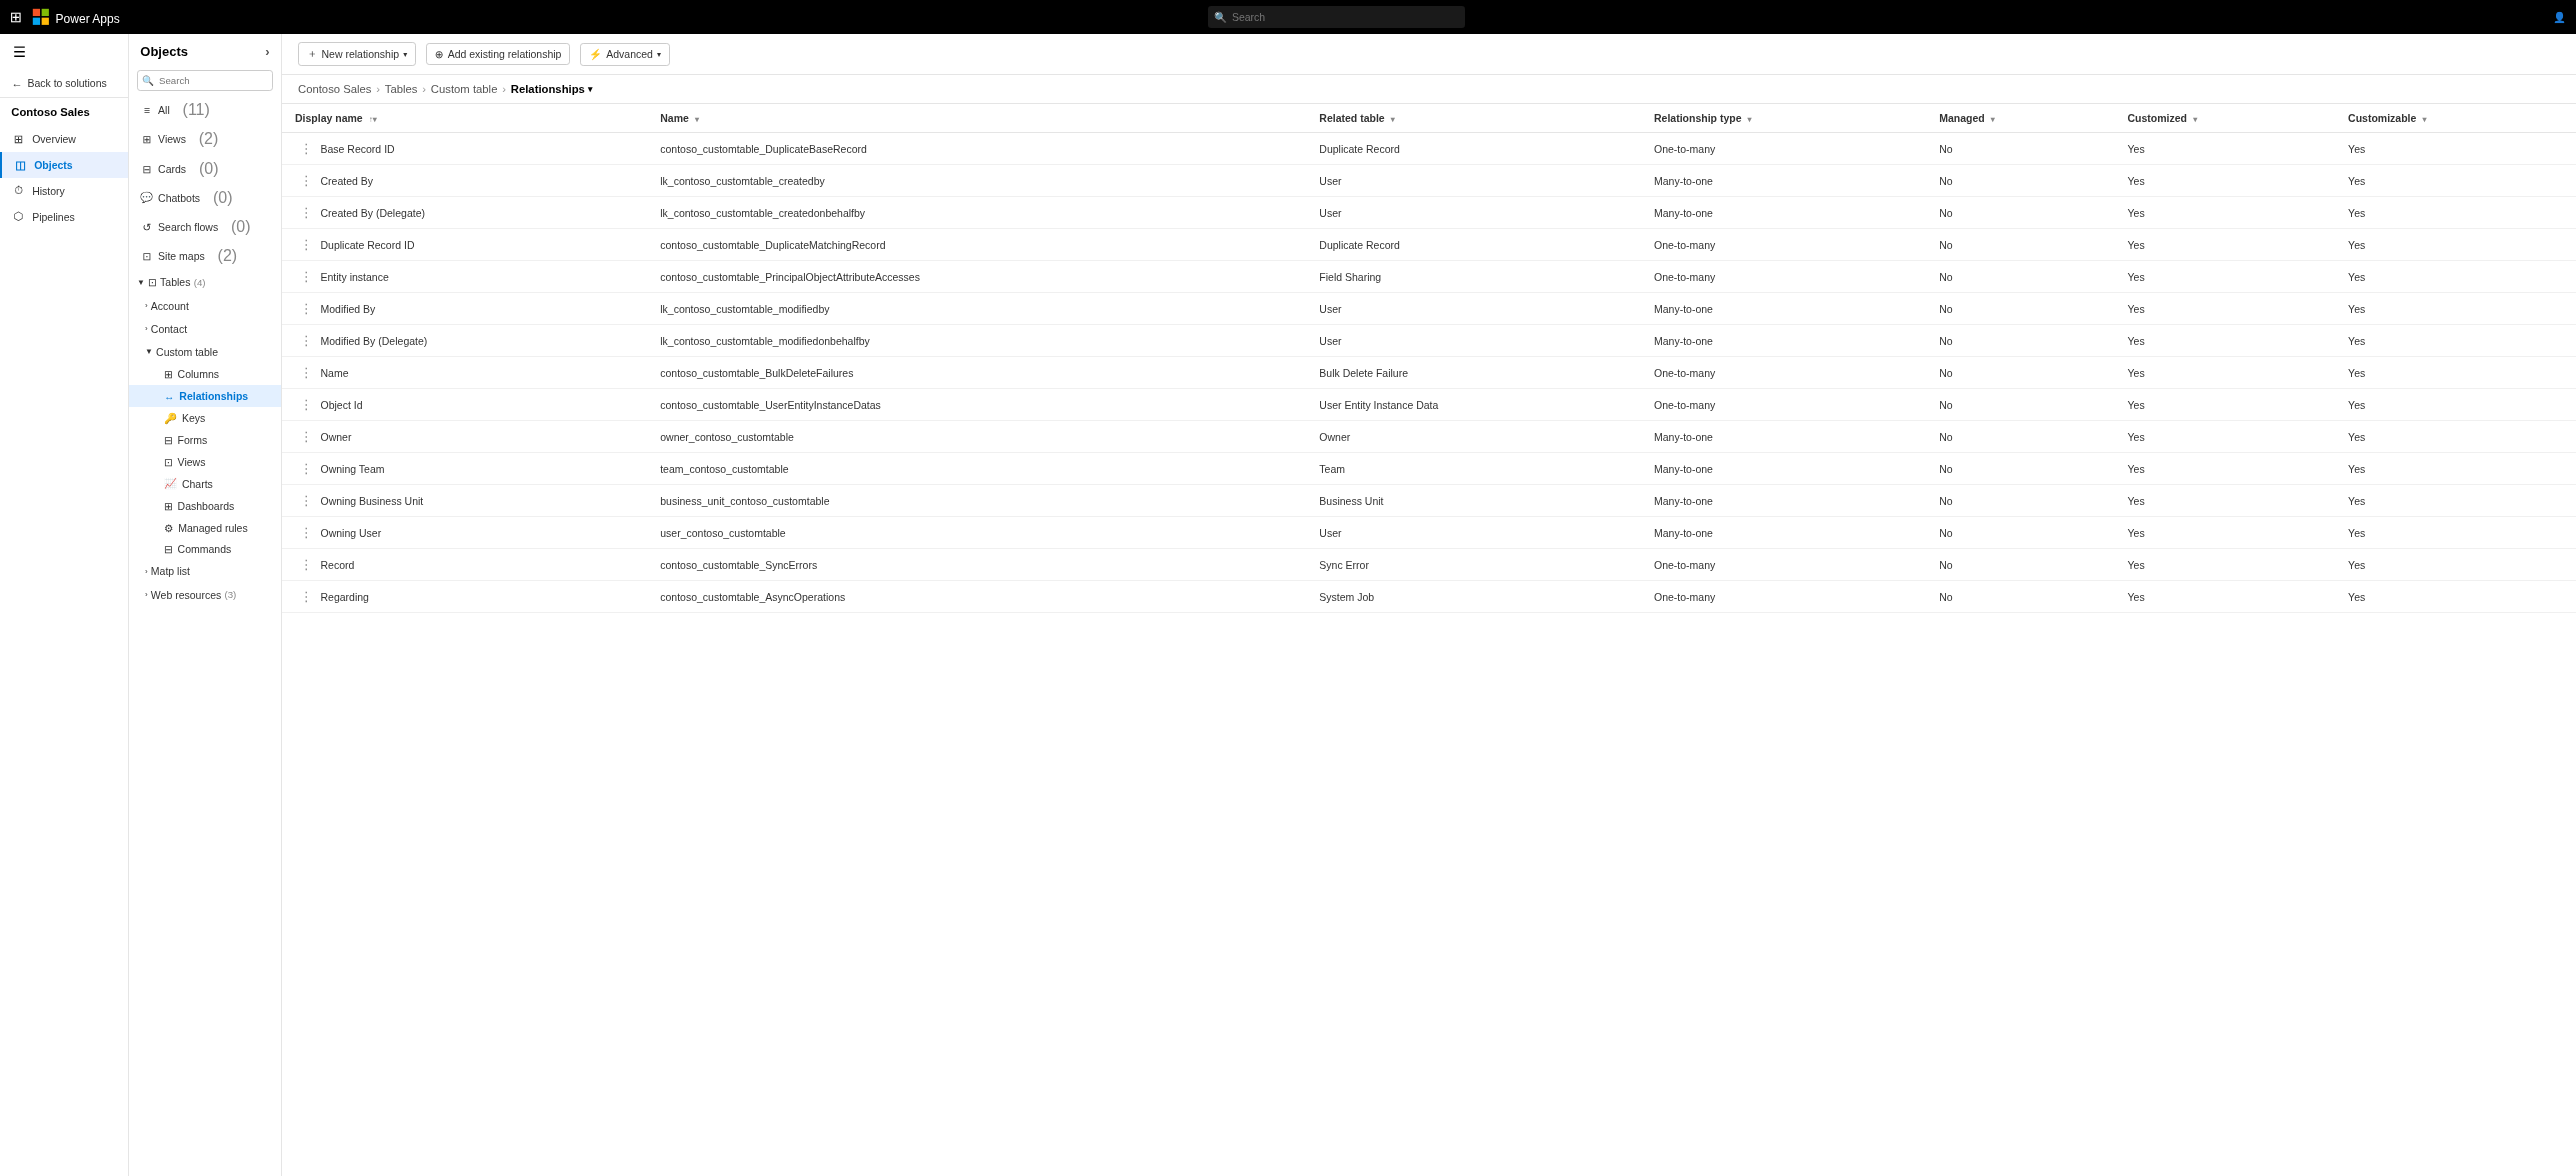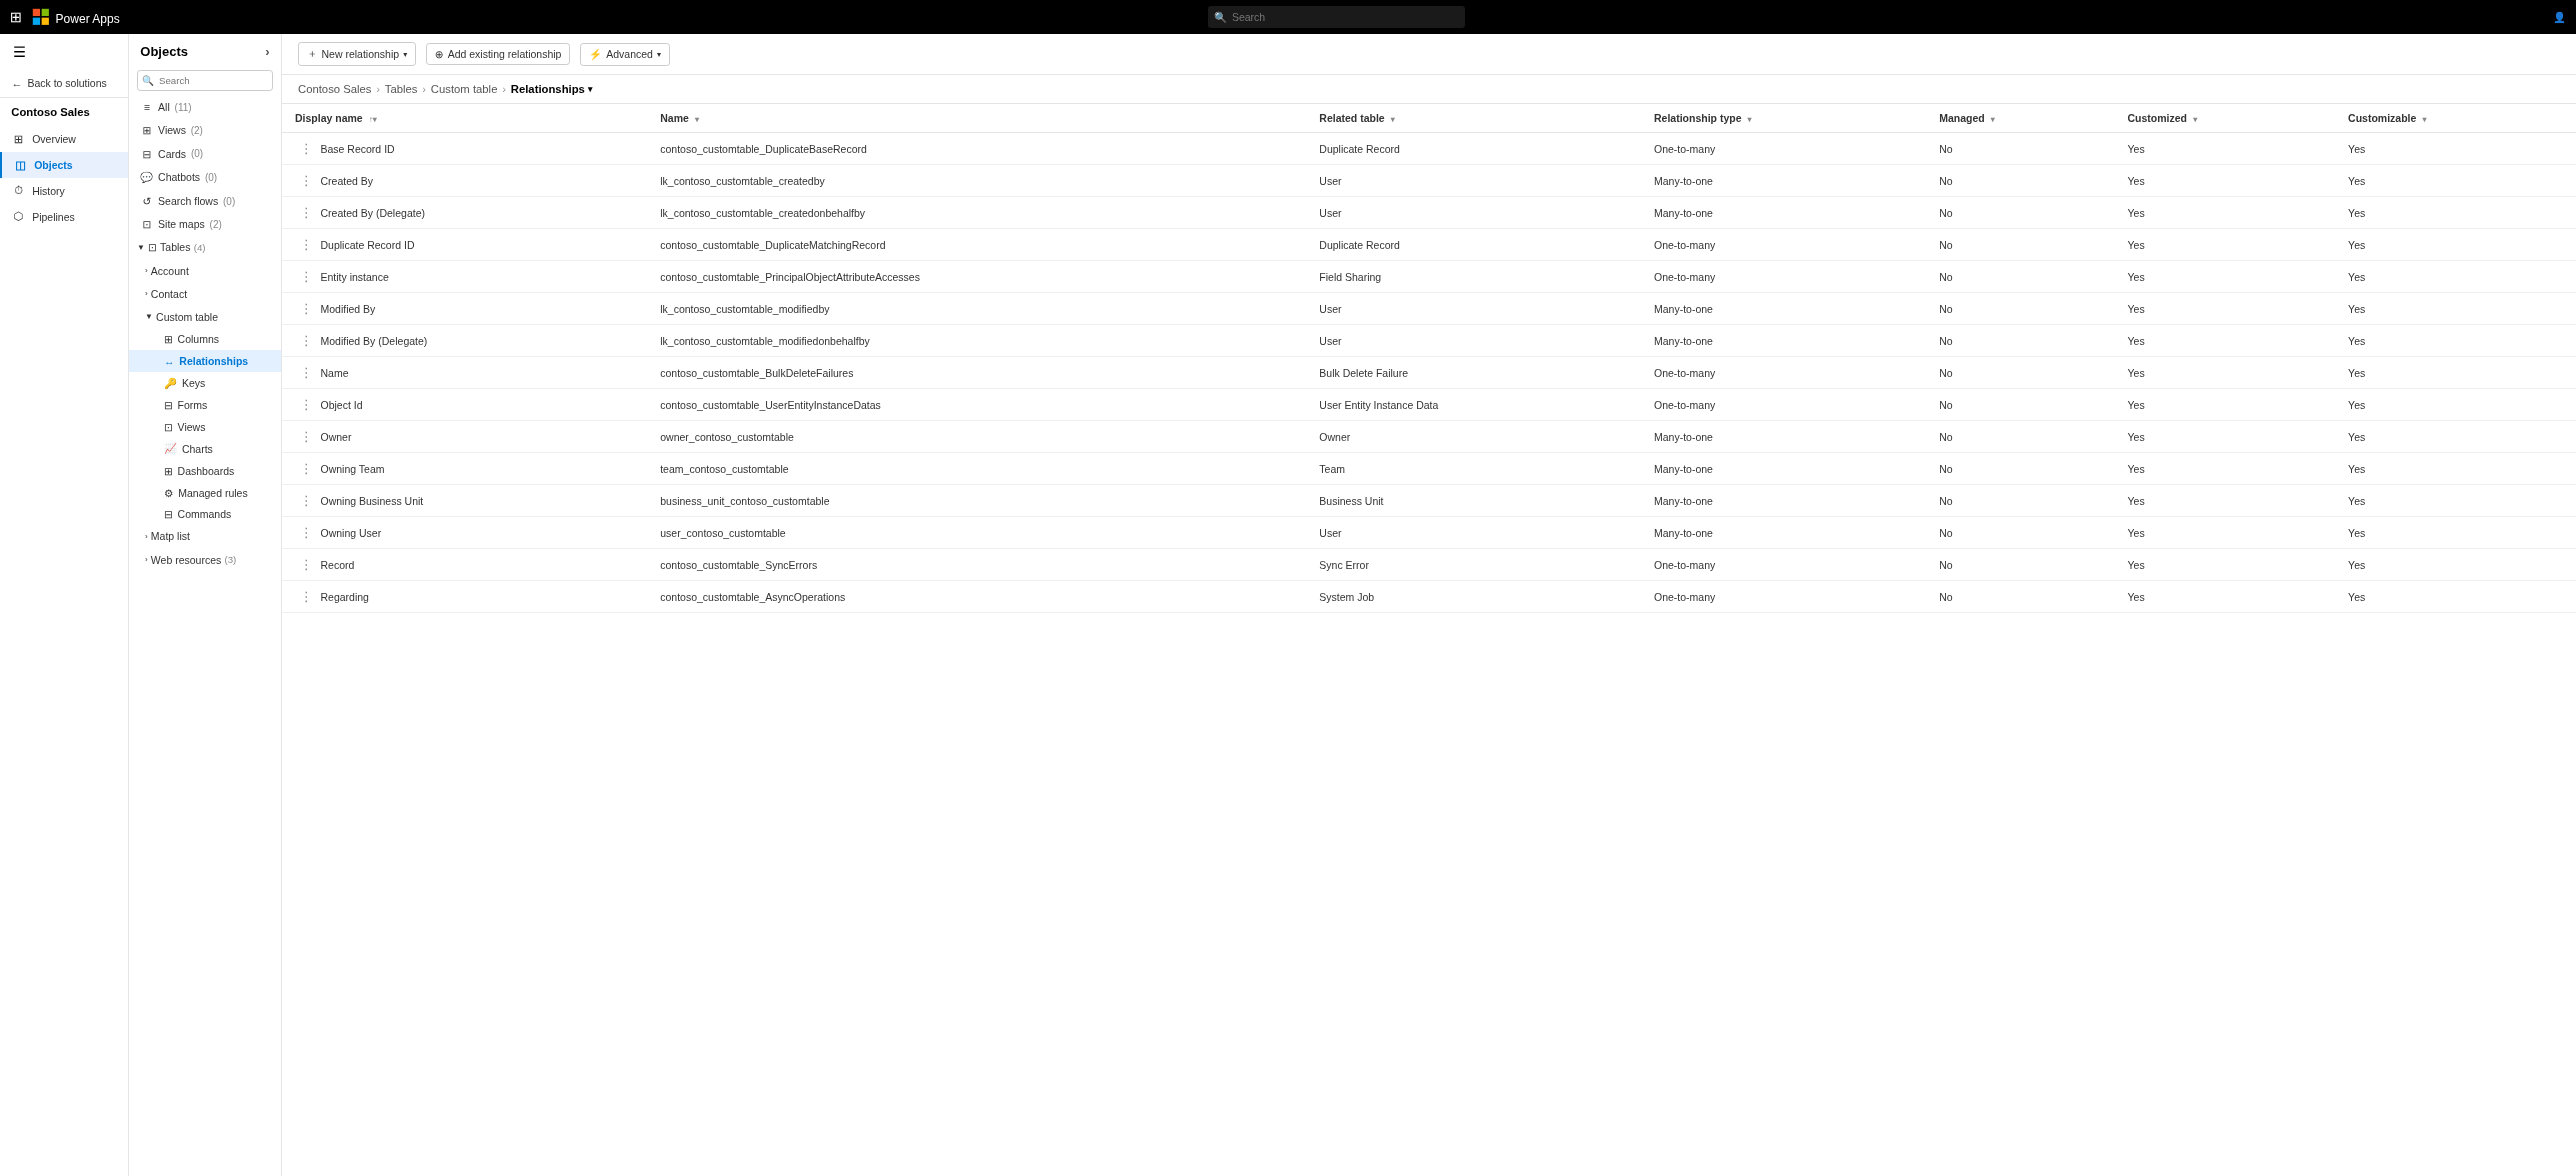--- a/index.html
+++ b/index.html
@@ -32,21 +32,21 @@
     
     .sidebar { width: 153px; background: #fff; border-right: 0.8px solid #e5e5e5; display: flex; flex-direction: column; flex-shrink: 0; overflow-y: auto; }
     .sidebar-header { display: flex; align-items: center; justify-content: space-between; padding: 9.7px 11.3px 6.4px 11.3px; font-size: 13px; font-weight: 600; }
     .sidebar-close { cursor: pointer; font-size: 13px; color: #555; }
     .sidebar-search { padding: 4.8px 8px; }
     .sidebar-search input { width: 100%; border: 0.8px solid #ccc; border-radius: 3.2px; padding: 4px 6.4px 4px 21px; font-size: 9.7px; color: #333; }
     .sidebar-search-wrap { position: relative; }
     .sidebar-search-icon { position: absolute; left: 5.6px; top: 50%; transform: translateY(-50%); color: #888; font-size: 9.7px; }
     .sidebar-item { display: flex; align-items: center; gap: 4.8px; padding: 5.6px 11.3px; font-size: 10.5px; color: #333; cursor: pointer; }
     .sidebar-item .icon { font-size: 10.5px; width: 13px; text-align: center; }
-    .sidebar-item .count { color: #888; font-size: 10px; }
+    .sidebar-item .count { color: #888; font-size: 16px; margin-left: 8px; }
     .sidebar-group { padding: 5.6px 11.3px 5.6px 8px; font-size: 10.5px; color: #333; cursor: pointer; display: flex; align-items: center; gap: 3.2px; }
     .sidebar-sub { padding-left: 16px; }
     .sidebar-sub3-item { display: flex; align-items: center; gap: 4.8px; padding: 4.8px 11.3px 4.8px 35px; font-size: 10.5px; color: #333; cursor: pointer; }
     .sidebar-sub3-item.active { background: #e3f0ff; color: #0078d4; font-weight: 600; }
     .chevron { font-size: 8px; }
 
     
     .content { flex: 1; display: flex; flex-direction: column; overflow: hidden; }
     .toolbar { padding: 8px 16px; border-bottom: 0.8px solid #e5e5e5; display: flex; align-items: center; gap: 9.7px; flex-shrink: 0; }
     .toolbar-btn { display: flex; align-items: center; gap: 4px; padding: 4px 8px; border: 0.8px solid #ccc; background: #fff; border-radius: 3.2px; font-size: 10.5px; cursor: pointer; color: #333; }

